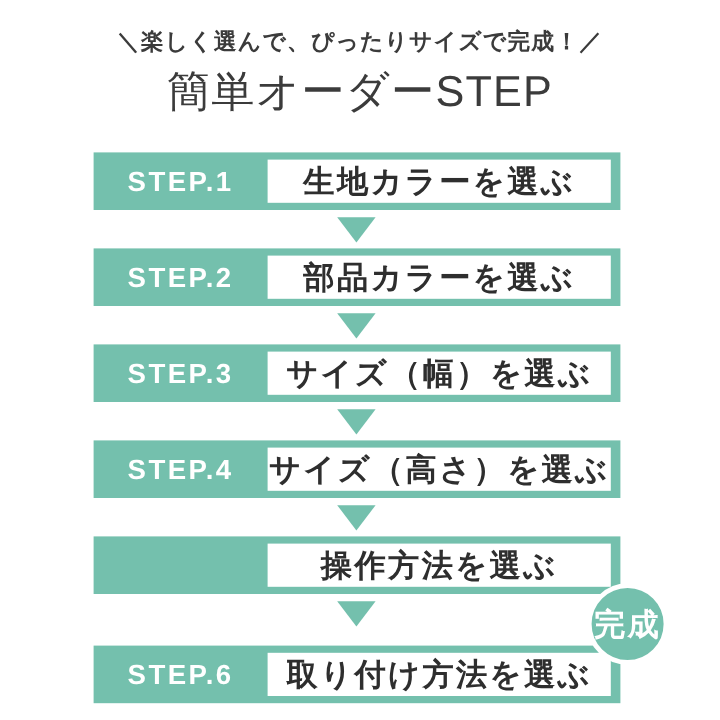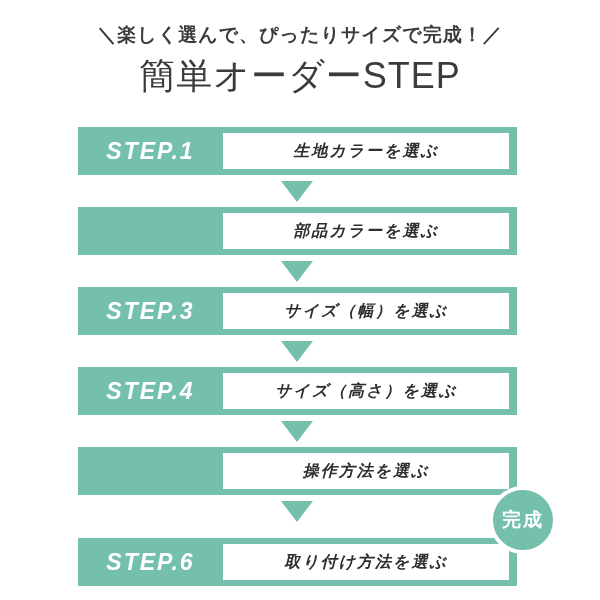--- a/index.html
+++ b/index.html
@@ -39,21 +39,20 @@
     color: var(--text-dark, #3b3b3b);
     white-space: nowrap;
   }
 
   .step-row {
     position: absolute;
     left: 78px;
     width: 439px;
     height: 48px;
     background: var(--accent, #74c0ad);
-    font-style: italic;
   }
   .r1 { top: 127px; }
   .r2 { top: 207px; }
   .r3 { top: 287px; }
   .r4 { top: 367px; }
   .r5 { top: 447px; }
   .r6 { top: 538px; }
 
   .step-label {
     position: absolute;
@@ -72,21 +71,21 @@
   .step-box {
     position: absolute;
     left: 145px;
     right: 8px;
     top: 6px;
     bottom: 6px;
     background: #ffffff;
     display: flex;
     align-items: center;
     justify-content: center;
-    font-size: 16px;
+    font-size: 26px;
     font-weight: bold;
     letter-spacing: 2px;
     color: var(--step-text, #2e2e2e);
     white-space: nowrap;
   }
 
   .arrow {
     position: absolute;
     left: 281px;
     width: 0;
@@ -108,41 +107,42 @@
     width: 68px;
     height: 68px;
     border-radius: 50%;
     background: var(--accent, #74c0ad);
     border: 4px solid #ffffff;
     display: flex;
     align-items: center;
     justify-content: center;
     z-index: 5;
     color: #ffffff;
-    font-size: 19px;
+    font-size: 26px;
     font-weight: bold;
     letter-spacing: 2px;
   }
 </style>
 </head>
 <body>
 
 <div class="stage">
 
   <div class="slogan">＼楽しく選んで、ぴったりサイズで完成！／</div>
 
   <h1 class="title">簡単オーダーSTEP</h1>
 
   <div class="step-row r1">
     <div class="step-label">STEP.1</div>
     <div class="step-box">生地カラーを選ぶ</div>
   </div>
   <div class="arrow a1"></div>
 
   <div class="step-row r2">
+    <div class="step-label">STEP.2</div>
     <div class="step-box">部品カラーを選ぶ</div>
   </div>
   <div class="arrow a2"></div>
 
   <div class="step-row r3">
     <div class="step-label">STEP.3</div>
     <div class="step-box">サイズ（幅）を選ぶ</div>
   </div>
   <div class="arrow a3"></div>
 

